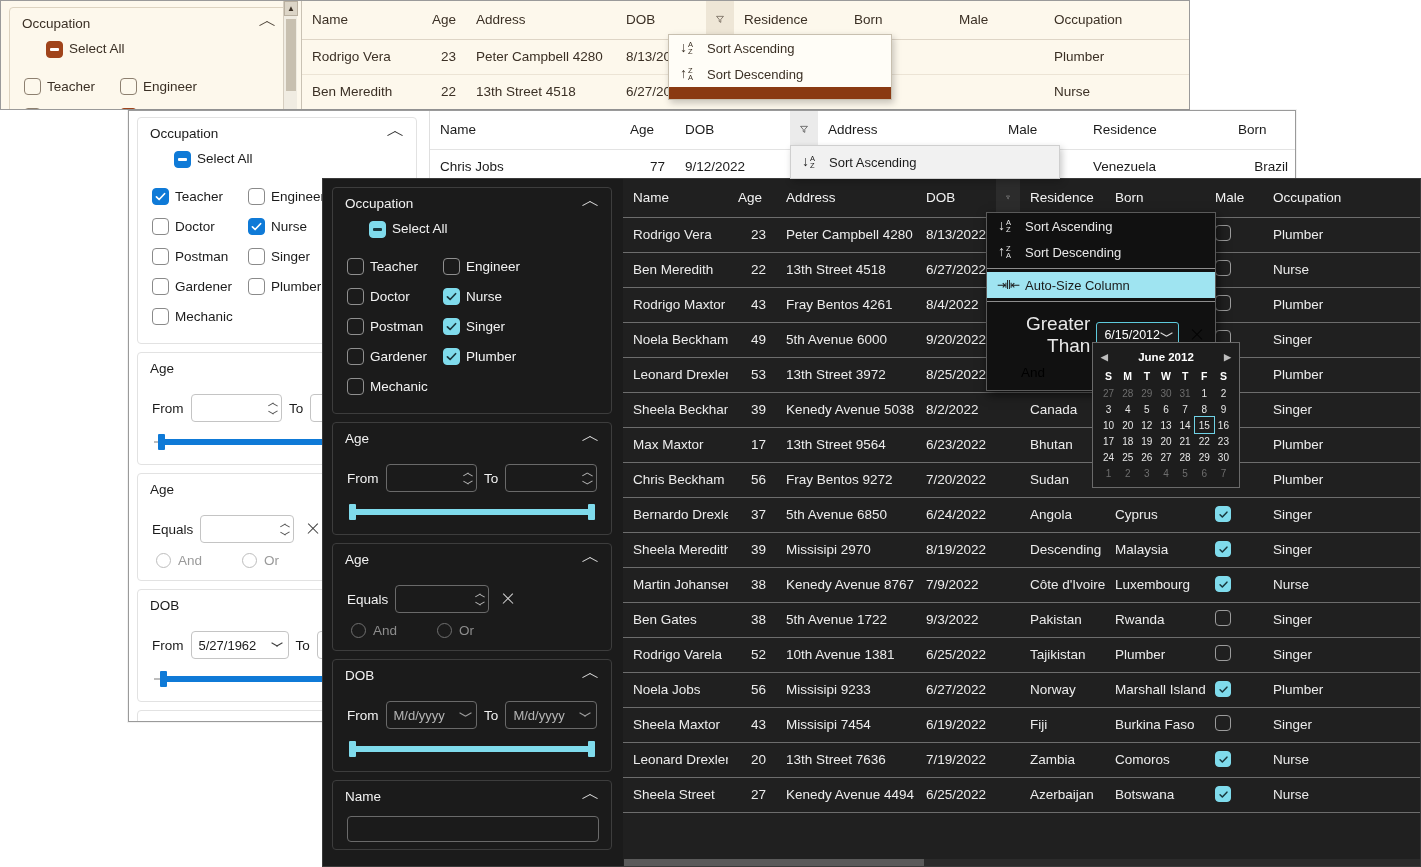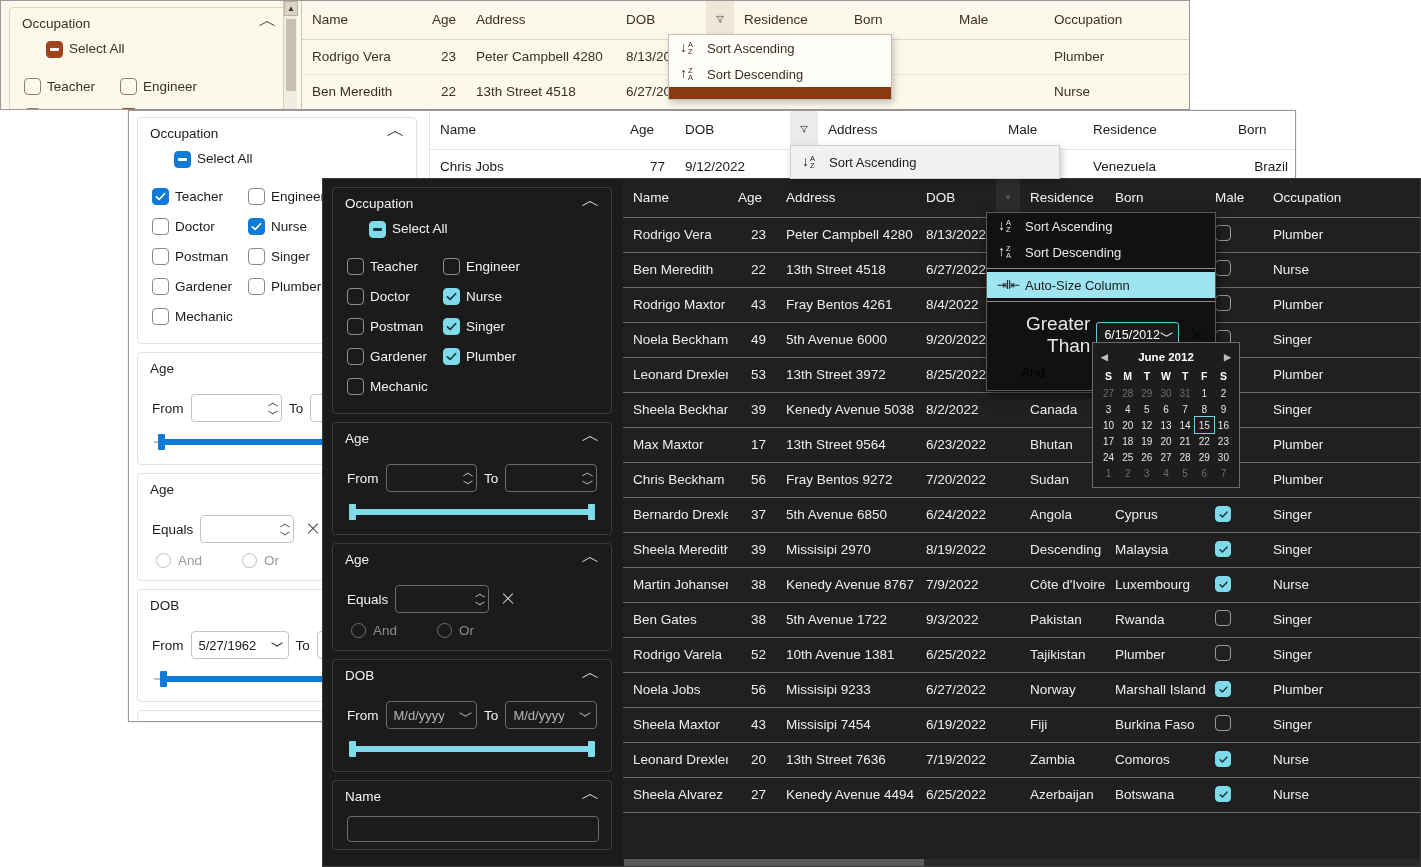--- a/index.html
+++ b/index.html
@@ -934,21 +934,21 @@
               <td class="">Zambia</td>
               <td class="">Comoros</td>
               <td><span class="gcb on">
                   <svg viewBox="0 0 16 16" style="width:11px;height:11px">
                     <path d="M3 8.4l3.3 3.3L13 4.6" stroke="currentColor" stroke-width="2.2" fill="none" stroke-linecap="round" stroke-linejoin="round"></path>
                   </svg>
                 </span></td>
               <td>Nurse</td>
             </tr>
             <tr>
-              <td class="">Sheela Alvarez</td>
+              <td class="">Sheela Street</td>
               <td class="num">27</td>
               <td class="">Kenedy Avenue 4494</td>
               <td class="">6/25/2022</td>
               <td class=""></td>
               <td class="">Azerbaijan</td>
               <td class="">Botswana</td>
               <td><span class="gcb on">
                   <svg viewBox="0 0 16 16" style="width:11px;height:11px">
                     <path d="M3 8.4l3.3 3.3L13 4.6" stroke="currentColor" stroke-width="2.2" fill="none" stroke-linecap="round" stroke-linejoin="round"></path>
                   </svg>

